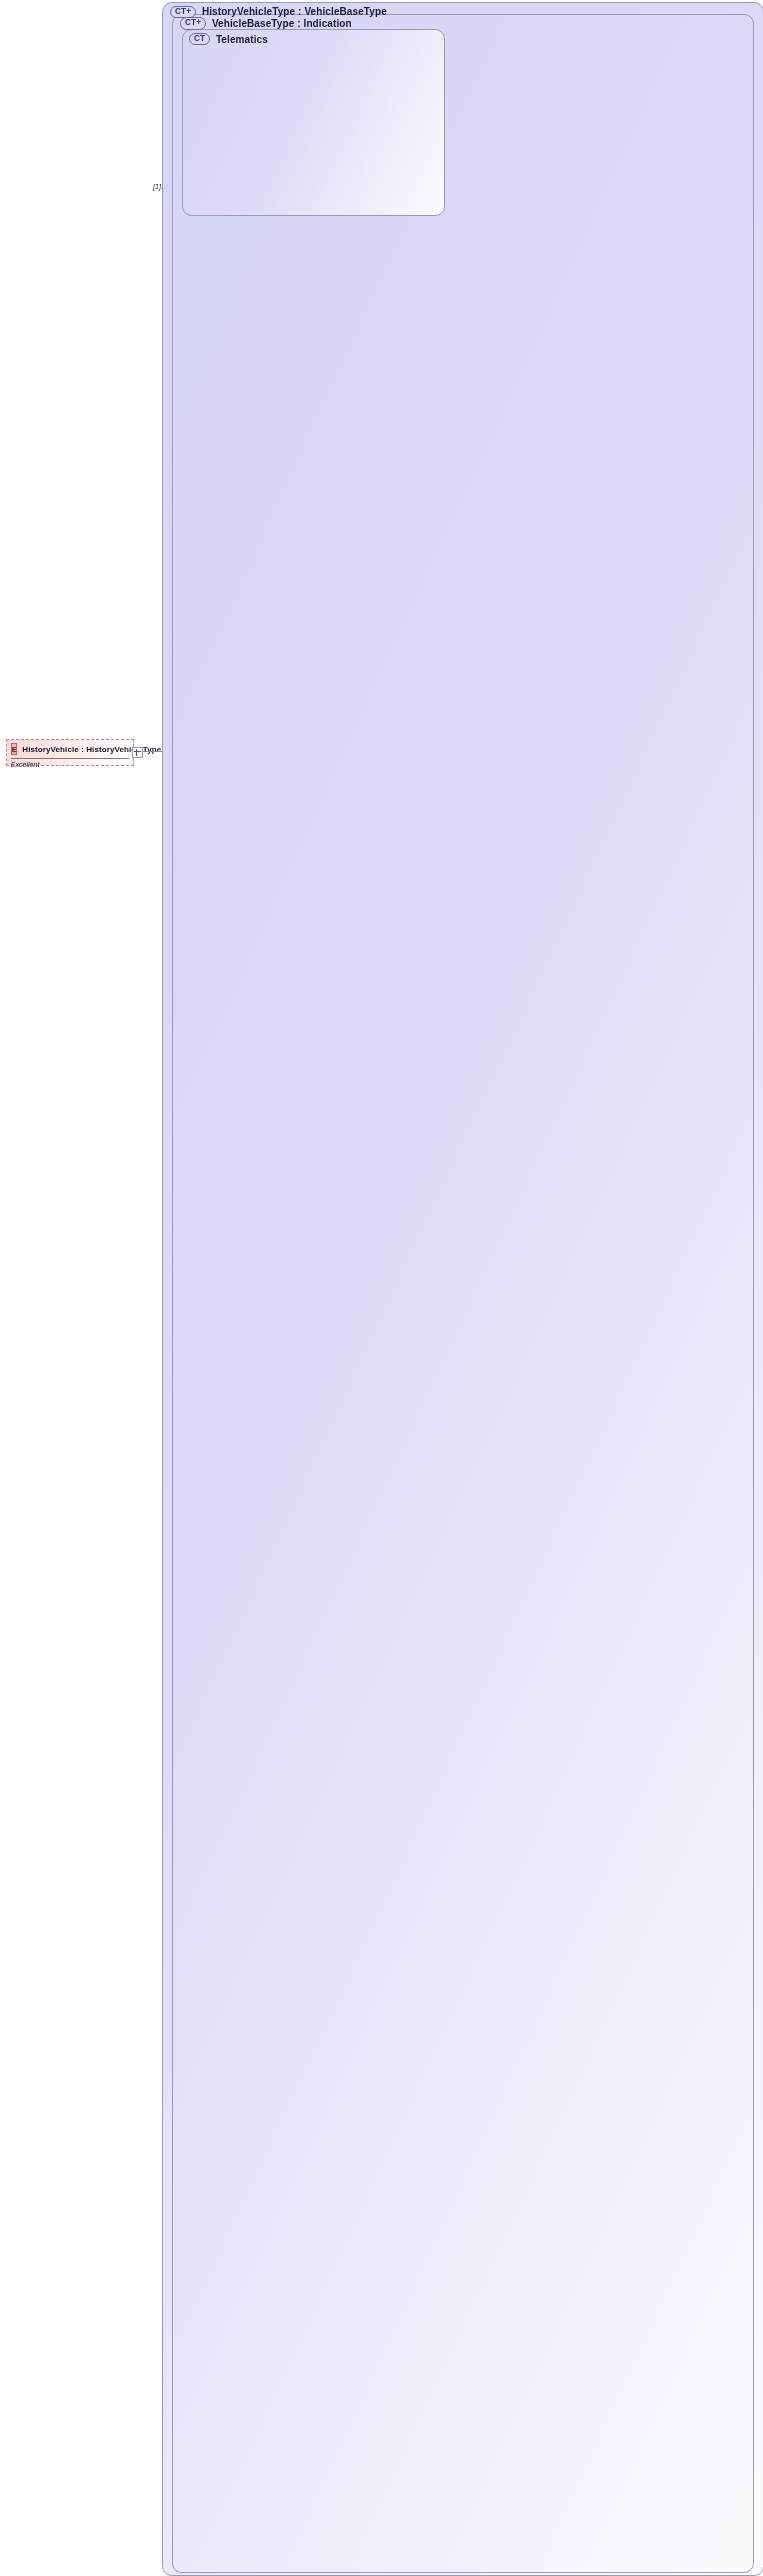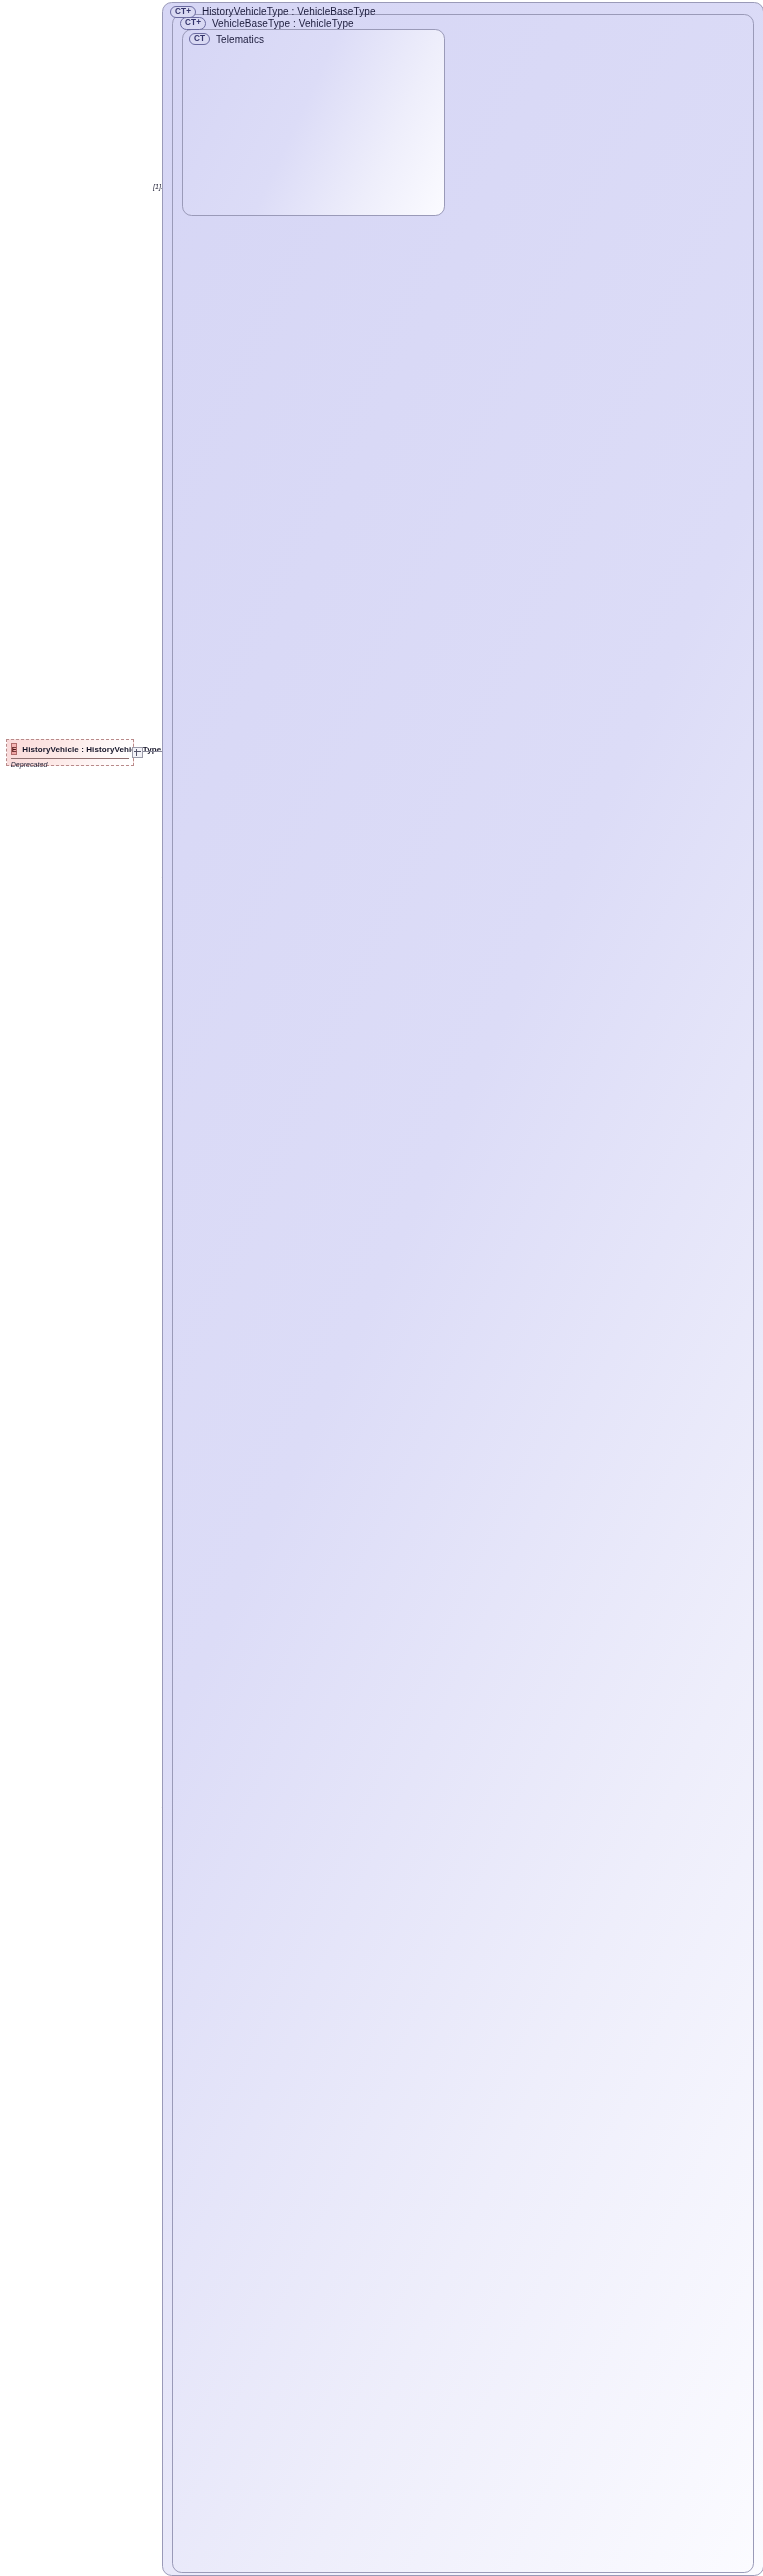--- a/index.html
+++ b/index.html
@@ -6,21 +6,21 @@
   body{font-family:"Liberation Sans",sans-serif;width:764px;height:2576px;position:relative;overflow:hidden;}
   .canvas{position:relative;width:764px;height:2576px;}
 
   
   .ct-box{position:absolute;border:1px solid #9a9ab8;border-radius:9.7px;
     background:linear-gradient(115deg,#d6d6f5 0%,#dcdcf7 45%,#eeeefb 75%,#fbfbff 100%);}
   .ct-head{position:absolute;display:flex;align-items:center;gap:5.8px;white-space:nowrap;}
   .ct-tag{display:inline-flex;align-items:center;justify-content:center;
     border:1px solid #6a6aa0;border-radius:6.8px;background:#d9d9f3;color:#33336b;
     font-size:8.2px;font-weight:bold;letter-spacing:0.2px;padding:1px 3.9px;line-height:1;}
-  .ct-title{font-size:10px;font-weight:normal;color:#1a1a3a;letter-spacing:0.1px;}
+  .ct-title{font-size:10px;font-weight:bold;color:#1a1a3a;letter-spacing:0.1px;}
   .deprecated{position:absolute;font-size:7.3px;font-style:italic;color:#3a3a55;white-space:nowrap;}
   .dep-rule{position:absolute;border-top:1px solid #a0a0bd;}
 
   
   .el{position:absolute;border:1px dashed #b98a8a;
     background:linear-gradient(120deg,#f9d9d9 0%,#fbe4e2 35%,#fdf2f0 68%,#ffffff 100%);
     box-sizing:border-box;}
   .el-head{display:flex;align-items:center;gap:4.8px;padding:2.9px 3.9px 2.9px 3.9px;white-space:nowrap;}
   .e-tag{display:inline-flex;align-items:center;justify-content:center;width:12.6px;height:10.6px;
     border:1px solid #b06a6a;background:linear-gradient(180deg,#f6b6b6,#efa3a3);
@@ -55,32 +55,32 @@
 </head>
 <body>
 
 <div class="canvas">
     <div class="root" style="left: 5.8px; top: 739px; width: 126px; height: 25px;">
       <div class="el-head">
         <div class="e-tag">E</div>
         <div class="el-name" style="font-size: 8px;">HistoryVehicle : HistoryVehicleType</div>
       </div>
       <div class="el-sep"></div>
-      <div class="doc">Deprecated</div>
+      <div class="doc">Excellent</div>
     </div>
     <div class="plus" style="left: 132px; top: 747px;"></div>
     <div class="ct-box" style="left: 162px; top: 1.9px; width: 600px; height: 2572px; z-index: 1;"></div>
     <div class="ct-head" style="left: 170px; top: 5.8px; z-index: 20;">
       <div class="ct-tag">CT+</div>
       <div class="ct-title">HistoryVehicleType : VehicleBaseType</div>
     </div>
     <div class="ct-box" style="left: 172px; top: 13.5px; width: 580px; height: 2557px; z-index: 2;"></div>
     <div class="ct-head" style="left: 180px; top: 17.4px; z-index: 21;">
       <div class="ct-tag">CT+</div>
-      <div class="ct-title">VehicleBaseType : VehicleType</div>
+      <div class="ct-title">VehicleBaseType : Indication</div>
     </div>
     <div class="ct-box" style="left: 182px; top: 29px; width: 261px; height: 185px; z-index: 3;"></div>
     <div class="ct-head" style="left: 189px; top: 33px; z-index: 22;">
       <div class="ct-tag">CT</div>
       <div class="ct-title">Telematics</div>
     </div>
     <div class="el" style="left: 236px; top: 44px; max-width: 183px; width: 183px;">
       <div class="el-head">
         <div class="e-tag">E</div>
         <div class="el-name">Model   : TextType</div>

